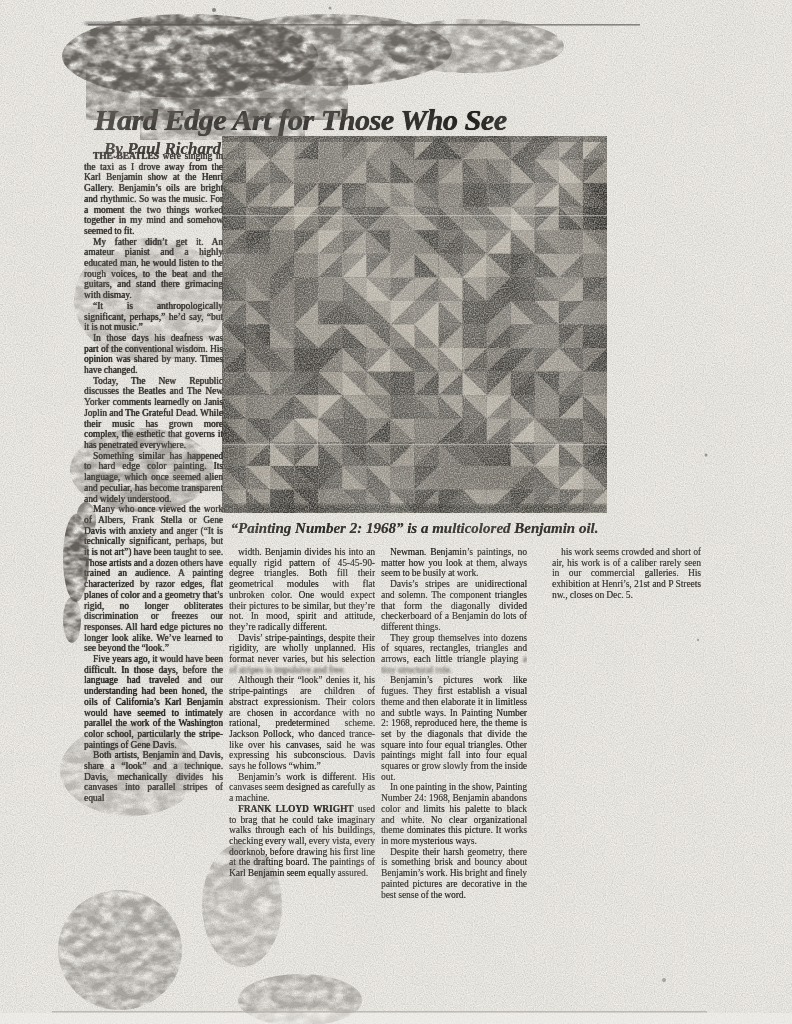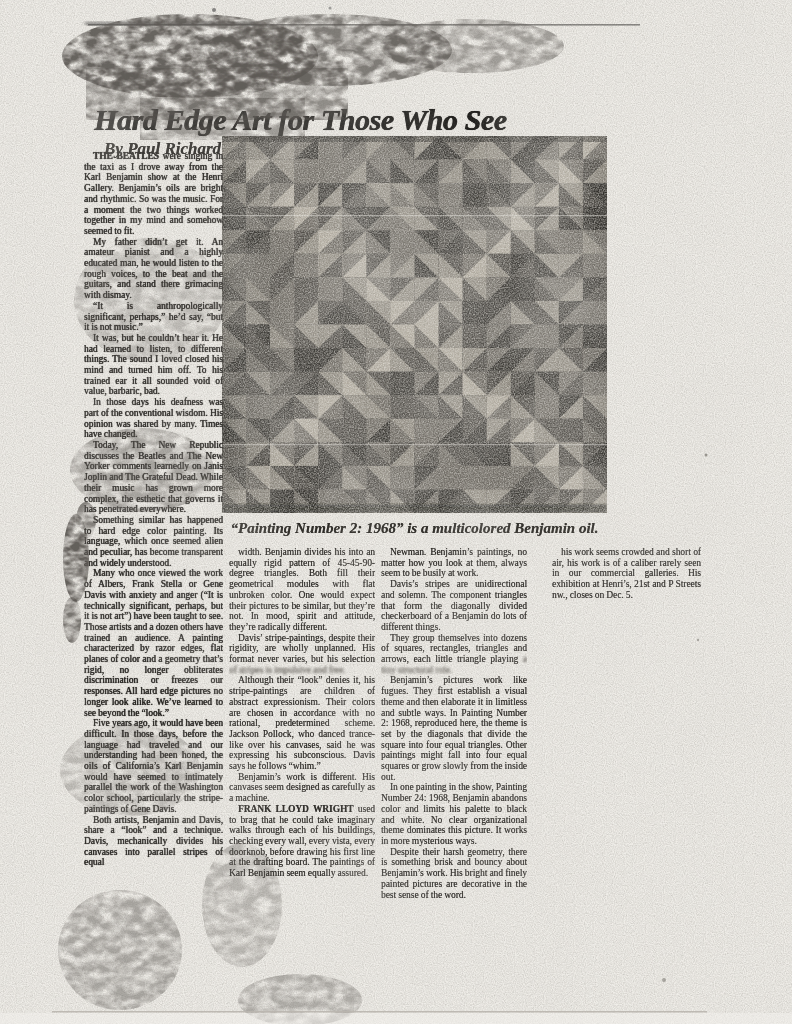--- a/index.html
+++ b/index.html
@@ -131,21 +131,20 @@
     </defs>
   </svg>
 
   <h1 class="headline">Hard Edge Art for Those Who See</h1>
   <div class="byline">By Paul Richard</div>
 
   <div class="col col1">
       <p><b>THE BEATLES</b> were singing in the taxi as I drove away from the Karl Benjamin show at the Henri Gallery. Benjamin’s oils are bright and rhythmic. So was the music. For a moment the two things worked together in my mind and somehow seemed to fit.</p>
       <p>My father didn’t get it. An amateur pianist and a highly educated man, he would listen to the rough voices, to the beat and the guitars, and stand there grimacing with dismay.</p>
       <p>“It is anthropologically significant, perhaps,” he’d say, “but it is not music.”</p>
-      <p>It was, but he couldn’t hear it. He had learned to listen, to different things. The sound I loved closed his mind and turned him off. To his trained ear it all sounded void of value, barbaric, bad.</p>
       <p>In those days his deafness was part of the conventional wisdom. His opinion was shared by many. Times have changed.</p>
       <p>Today, The New Republic discusses the Beatles and The New Yorker comments learnedly on Janis Joplin and The Grateful Dead. While their music has grown more complex, the esthetic that governs it has penetrated everywhere.</p>
       <p>Something similar has happened to hard edge color painting. Its language, which once seemed alien and peculiar, has become transparent and widely understood.</p>
       <p>Many who once viewed the work of Albers, Frank Stella or Gene Davis with anxiety and anger (“It is technically significant, perhaps, but it is not art”) have been taught to see. Those artists and a dozen others have trained an audience. A painting characterized by razor edges, flat planes of color and a geometry that’s rigid, no longer obliterates discrimination or freezes our responses. All hard edge pictures no longer look alike. We’ve learned to see beyond the “look.”</p>
       <p>Five years ago, it would have been difficult. In those days, before the language had traveled and our understanding had been honed, the oils of California’s Karl Benjamin would have seemed to intimately parallel the work of the Washington color school, particularly the stripe-paintings of Gene Davis.</p>
       <p>Both artists, Benjamin and Davis, share a “look” and a technique. Davis, mechanically divides his canvases into parallel stripes of equal</p>
     </div>
 
   <figure class="painting" style="margin:0">
     <svg id="painting-svg" viewBox="0 0 385 377" preserveAspectRatio="none">

